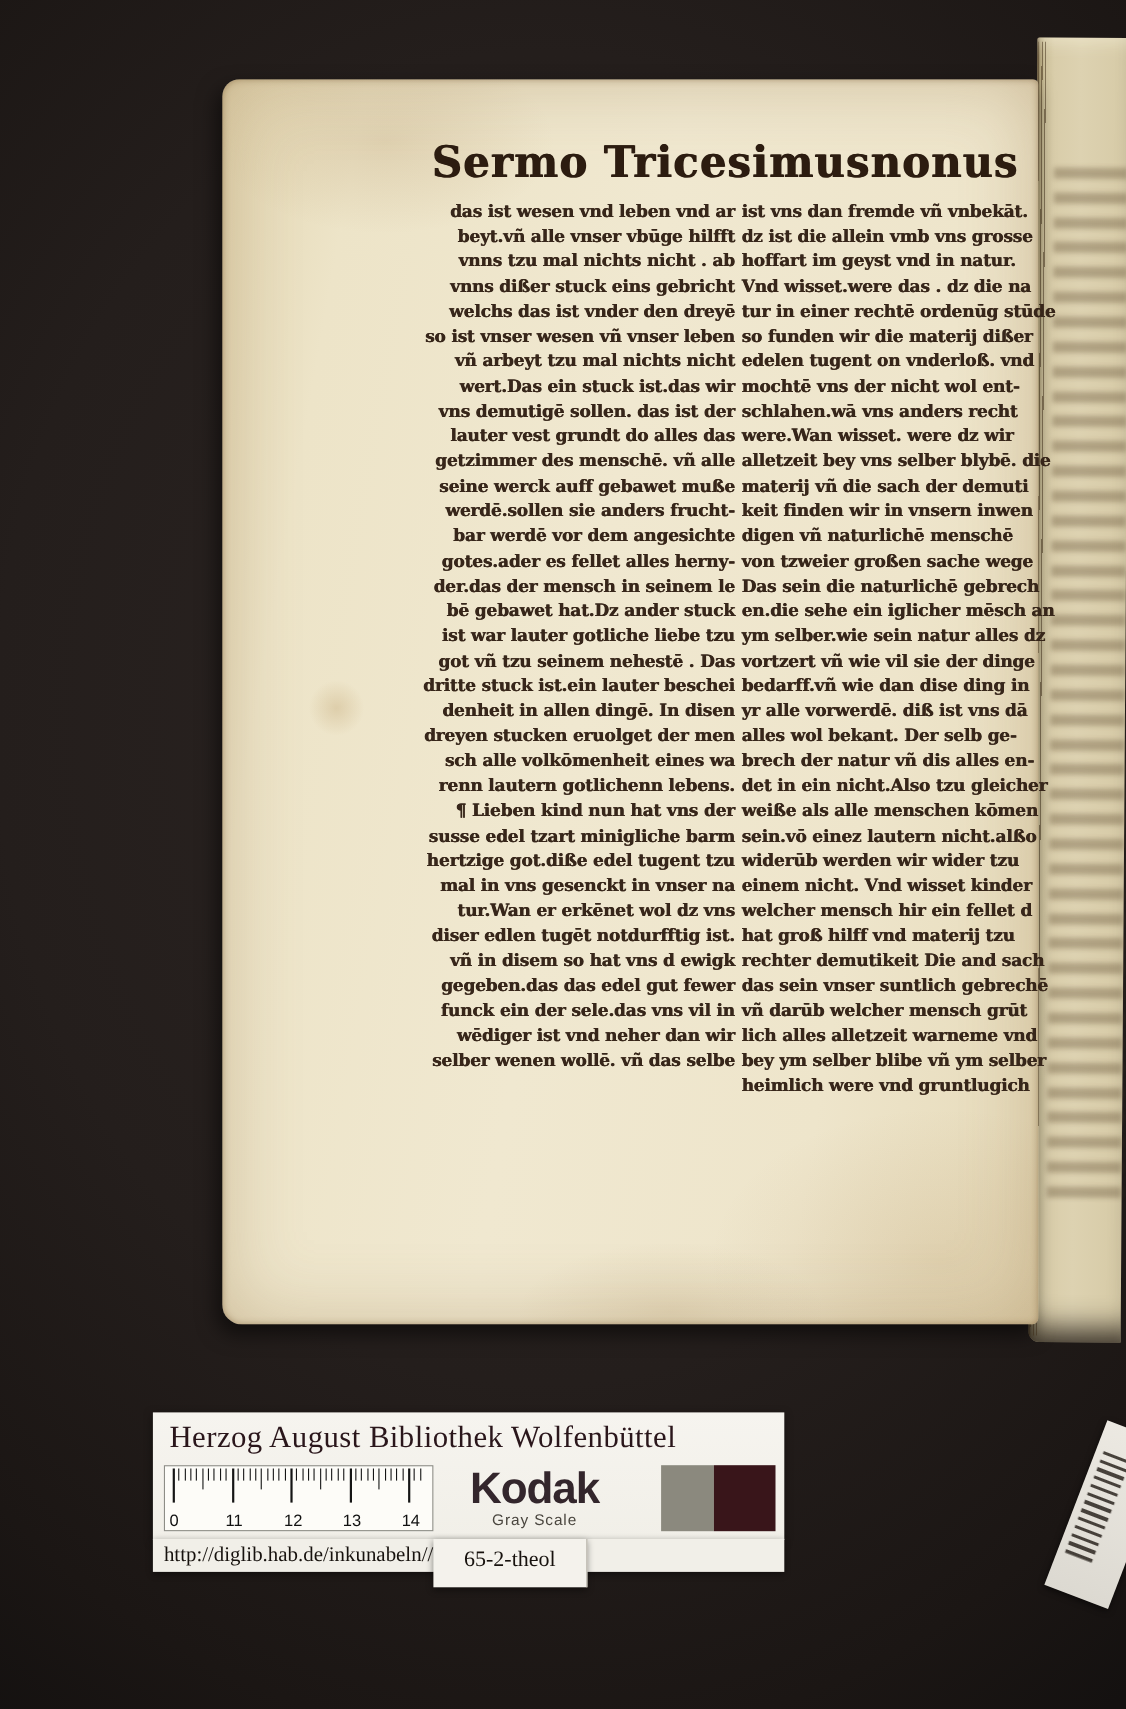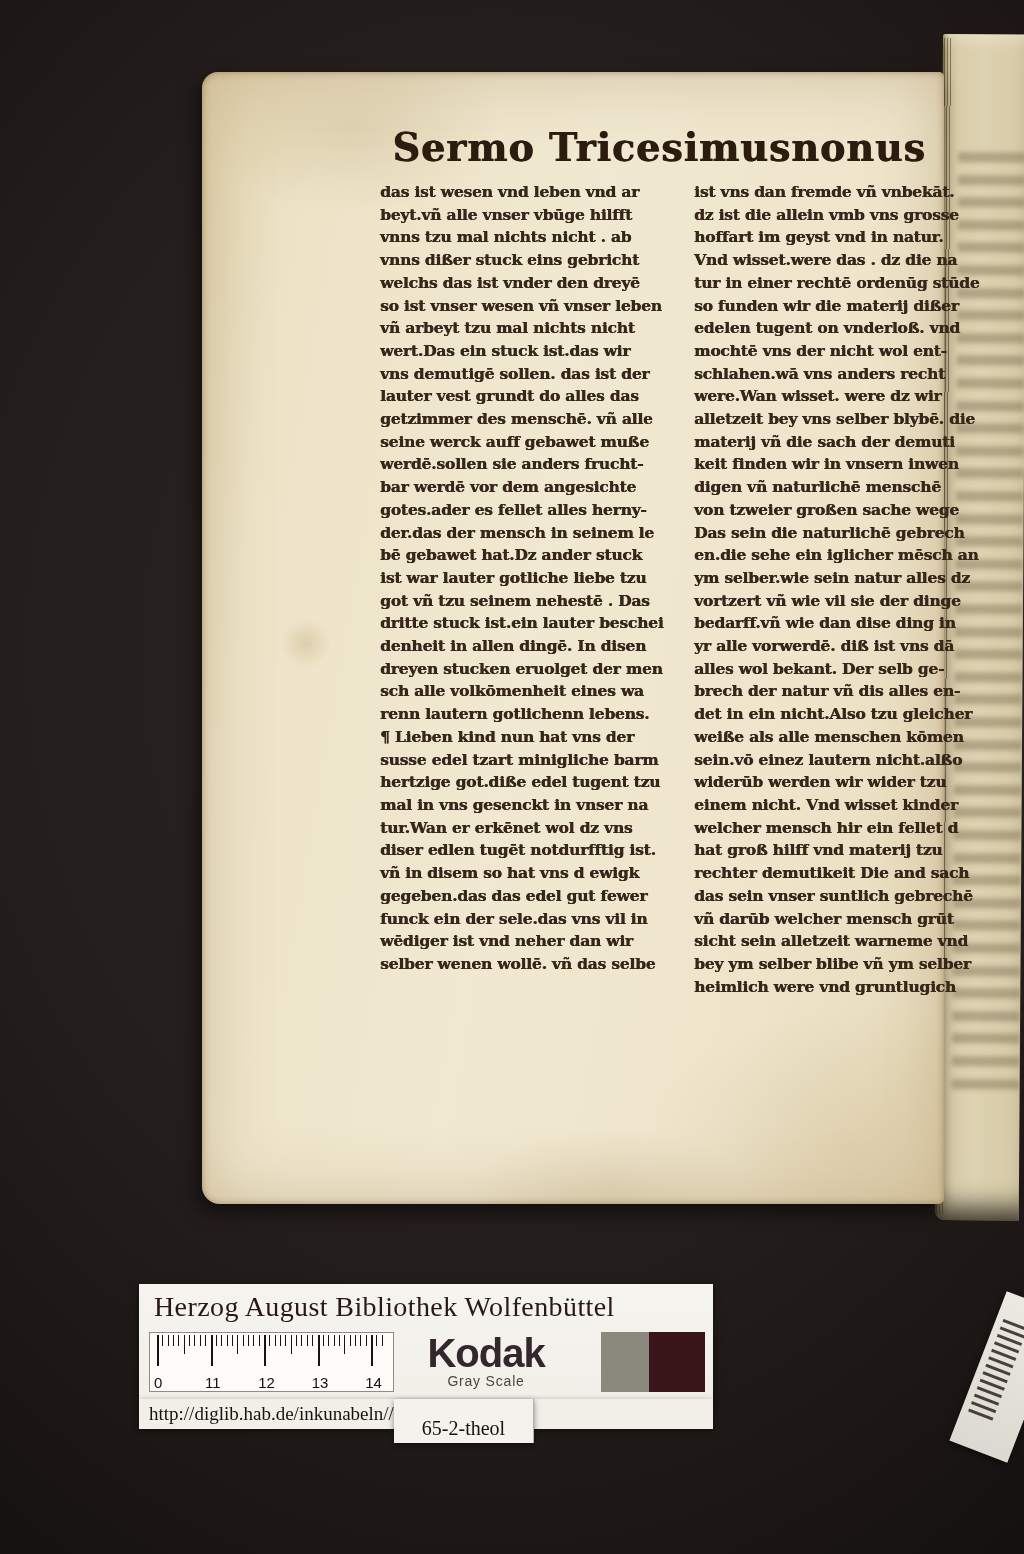--- a/index.html
+++ b/index.html
@@ -43,22 +43,22 @@
       inset 0 0 7px rgba(105,75,38,.5),
       -4px 8px 18px rgba(0,0,0,.55);
   }
   .page-title{
     position:absolute;left:176px;top:54px;width:562px;
     text-align:center;font-weight:bold;font-size:38px;line-height:42px;
     color:#2c1c10;letter-spacing:1px;text-shadow:.9px 0 0 currentColor;
     transform:scaleY(1.04);
   }
   .text-col{position:absolute;top:109px;}
-  .col-left{left:178px;width:288px;}
-  .col-right{left:492px;width:272px;}
+  .col-left{left:178px;width:288px;text-align:right;}
+  .col-right{left:472px;width:272px;}
   .line{
     font-weight:bold;font-size:15.5px;line-height:22.7px;white-space:nowrap;
     color:#37261a;letter-spacing:-.2px;text-shadow:.45px 0 0 currentColor;
   }
 
   
   .label-main{
     position:absolute;left:139px;top:1284px;width:574px;height:116px;
     background:linear-gradient(180deg,#f6f4ef 0%,#f1efe8 100%);
     box-shadow:0 2px 8px rgba(0,0,0,.5);
@@ -85,21 +85,21 @@
     background:#f1efe8;display:flex;align-items:center;justify-content:flex-start;
     padding:0 10px;box-sizing:border-box;
     font-family:"Liberation Serif",serif;font-size:19px;color:#17120e;
     box-shadow:0 2px 6px rgba(0,0,0,.45);
   }
   .shelfmark-box{
     position:absolute;left:394px;top:1399px;width:140px;height:44px;
     background:#f4f2ec;border-right:1px solid #b3b0a5;
     display:flex;align-items:flex-end;justify-content:center;
     font-family:"Liberation Serif",serif;font-size:20px;color:#17120e;
-    padding-bottom:3px;box-sizing:border-box;
+    padding-bottom:13px;box-sizing:border-box;
     box-shadow:0 2px 6px rgba(0,0,0,.45);
   }
 
   
   .corner-label{
     position:absolute;left:976px;top:1297px;width:62px;height:160px;
     background:linear-gradient(180deg,#ece9e2,#dcd9d1);
     transform:rotate(21deg);box-shadow:0 2px 6px rgba(0,0,0,.55);
   }
   .corner-label .code{
@@ -183,21 +183,21 @@
         <div class="line">det in ein nicht.Also tzu gleicher</div>
         <div class="line">weiße als alle menschen kōmen</div>
         <div class="line">sein.vō einez lautern nicht.alßo</div>
         <div class="line">widerūb werden wir wider tzu</div>
         <div class="line">einem nicht. Vnd wisset kinder</div>
         <div class="line">welcher  mensch hir ein fellet d</div>
         <div class="line">hat groß hilff vnd materij tzu</div>
         <div class="line">rechter demutikeit Die and sach</div>
         <div class="line">das sein vnser suntlich gebrechē</div>
         <div class="line">vñ darūb welcher mensch grūt</div>
-        <div class="line">sicht sein alletzeit warneme vnd</div>
+        <div class="line">lich alles alletzeit warneme vnd</div>
         <div class="line">bey ym selber blibe vñ ym selber</div>
         <div class="line">heimlich were vnd gruntlugich</div>
       </div>
   </div>
 
   <div class="label-main">
     <div class="label-title">Herzog August Bibliothek Wolfenbüttel</div>
     <div class="label-row">
       <div class="ruler">
         <div>

